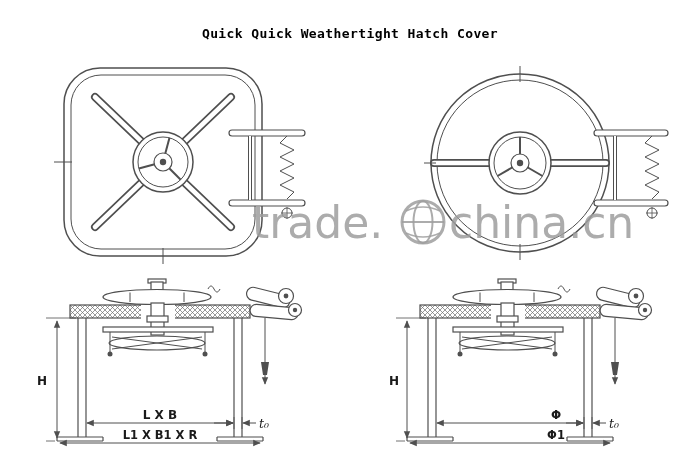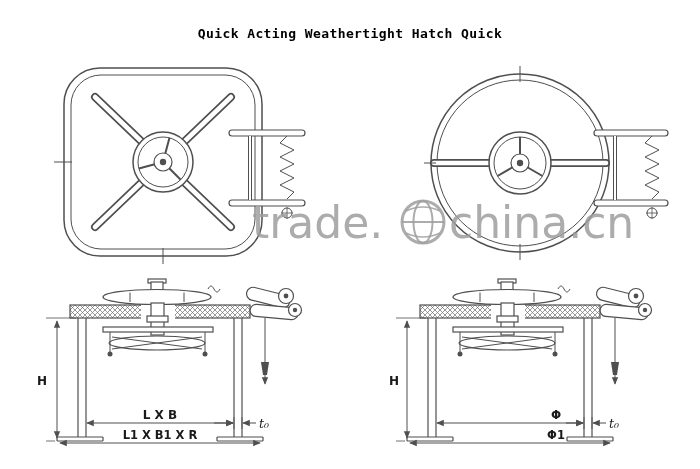--- a/index.html
+++ b/index.html
@@ -20,21 +20,21 @@
   text.lab-sm{font-size:11.5px}
   text.ital{fill:#1a1a1a;font-family:"DejaVu Serif",serif;font-style:italic;font-size:12.5px}
   text.wm{fill:#9e9e9e;font-family:"DejaVu Sans",sans-serif;font-size:44px;opacity:.85}
   .wmln{stroke:#9e9e9e;fill:none;opacity:.85}
 </style>
 </head>
 <body>
 
 <div class="canvas">
 
-  <div class="title">Quick Acting Weathertight Hatch Quick</div>
+  <div class="title">Quick Quick Weathertight Hatch Cover</div>
 
   <svg class="draw" width="700" height="469" viewBox="0 0 700 469">
     <defs>
       <pattern id="hatch" width="5" height="5" patternUnits="userSpaceOnUse">
         <path d="M0,5 l5,-5 M0,0 l5,5" stroke="#6e6e6e" stroke-width="0.7"></path>
       </pattern>
       <marker id="arr" viewBox="0 0 10 10" refX="8.5" refY="5" markerWidth="8" markerHeight="8" orient="auto-start-reverse">
         <path d="M0,1 L9.5,5 L0,9 z" fill="#4f4f4f"></path>
       </marker>
     </defs>

